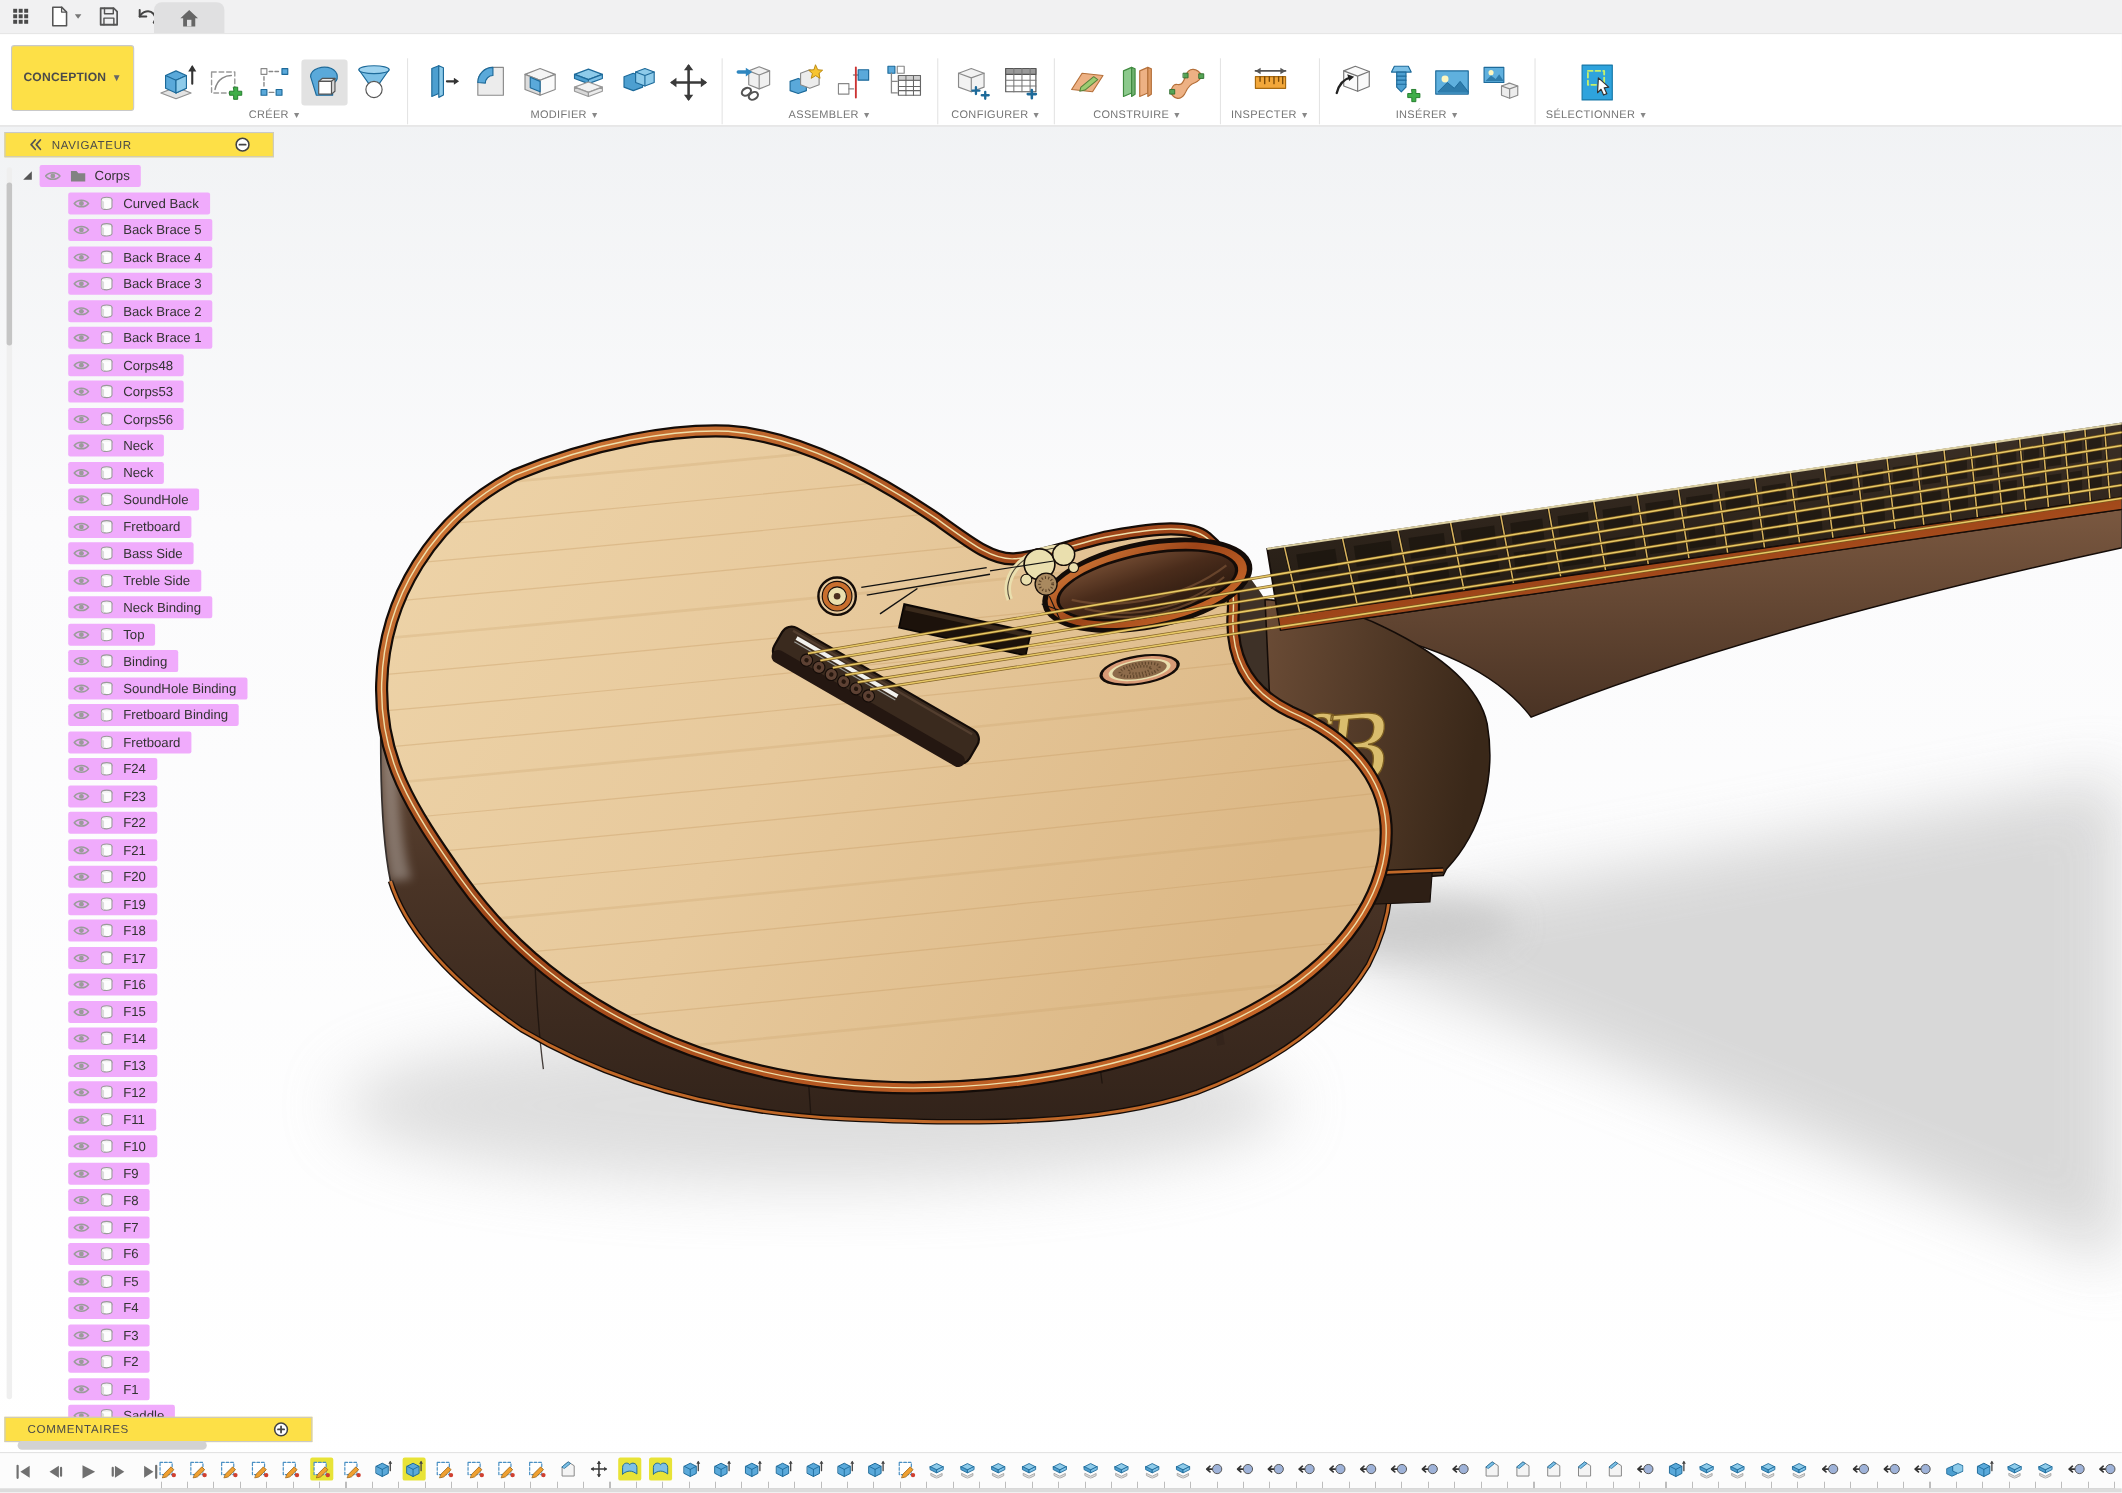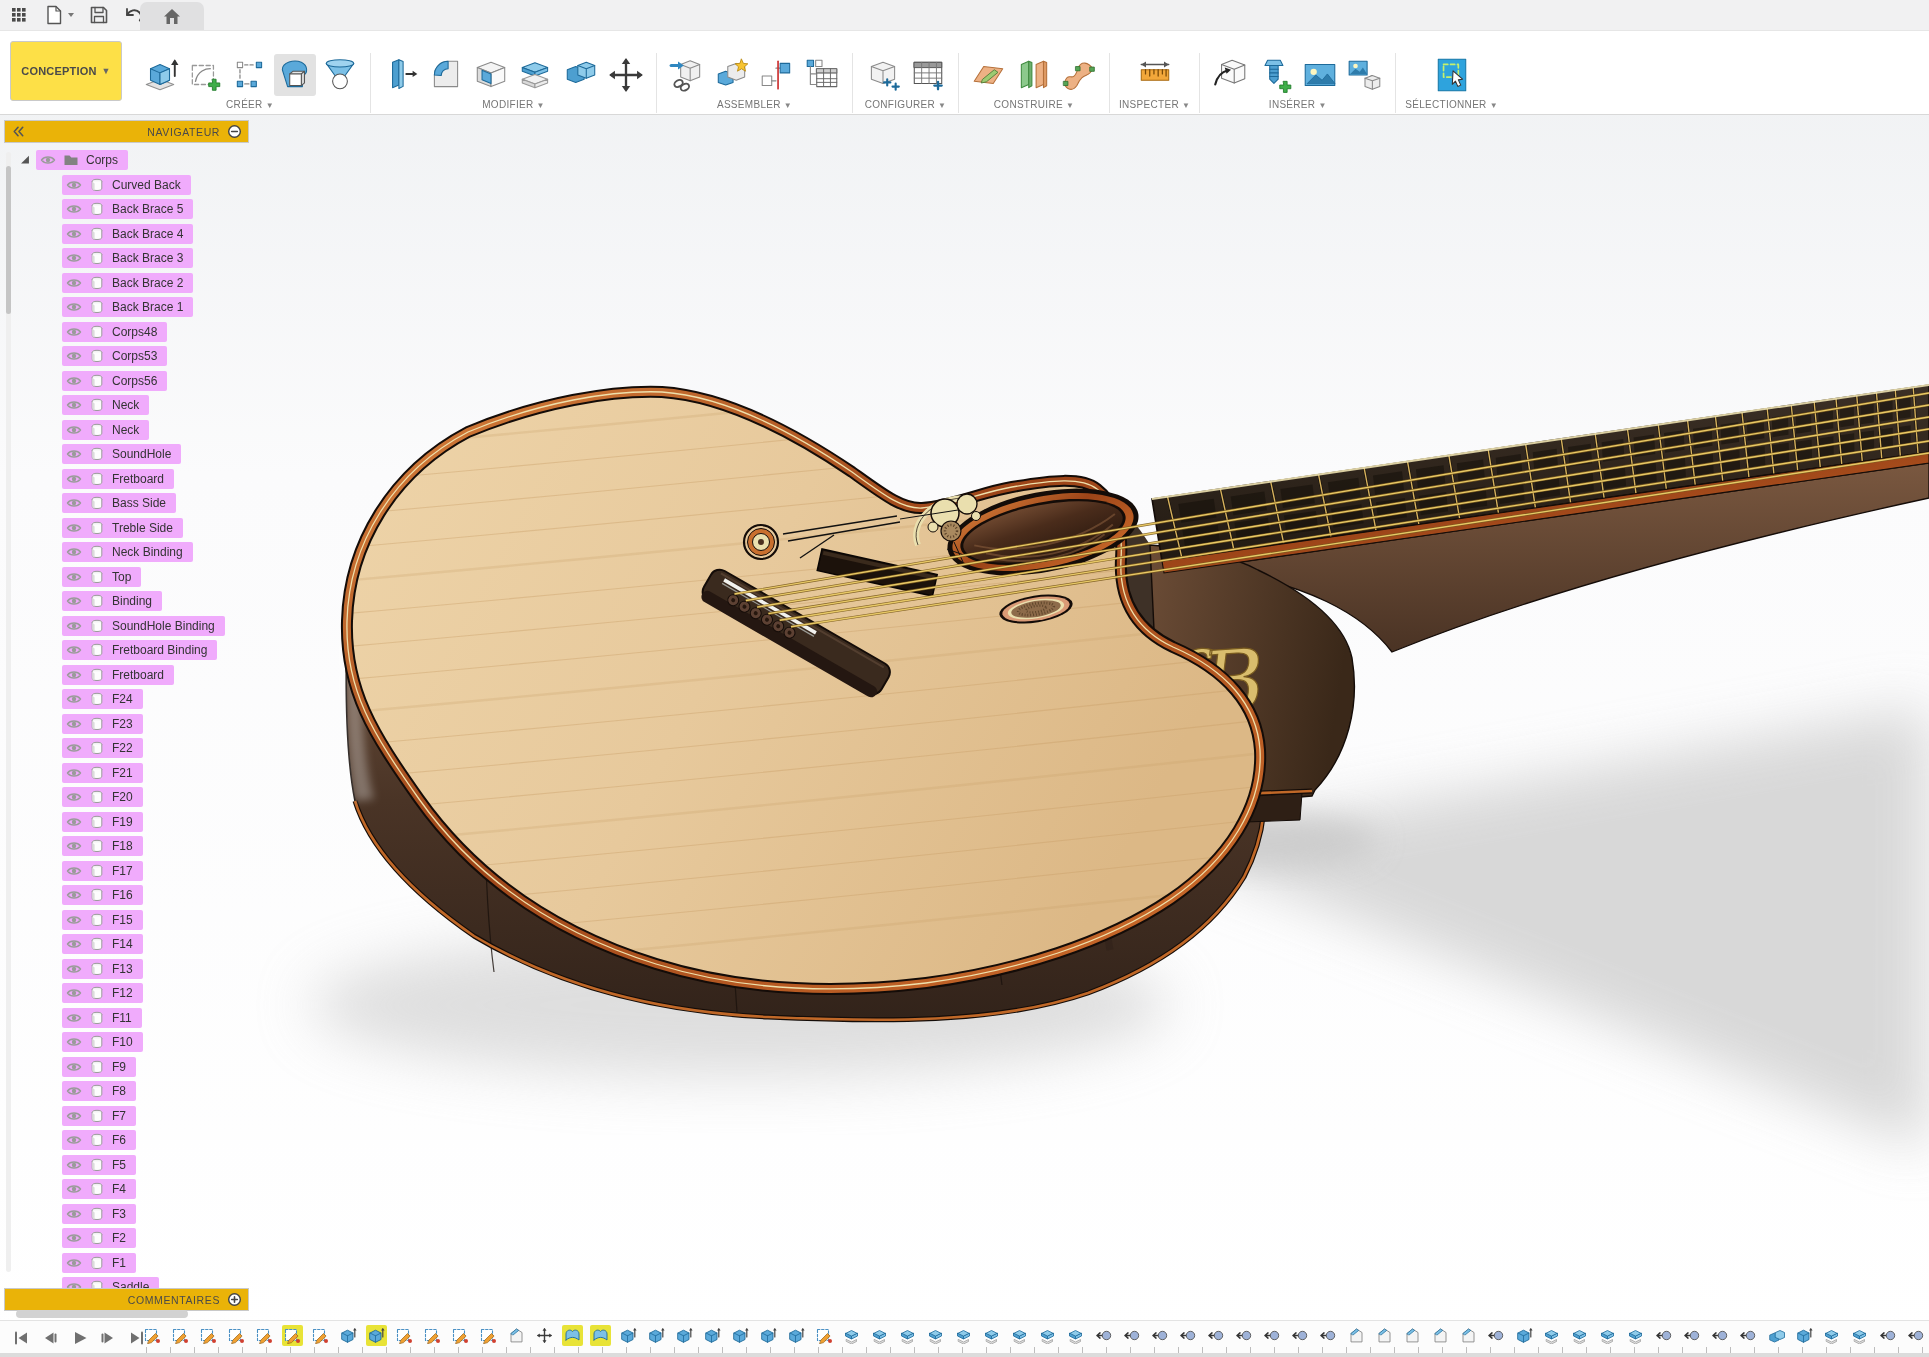--- a/index.html
+++ b/index.html
@@ -22,31 +22,31 @@
   .groups{position:absolute;left:130px;top:23px;height:60px;display:flex;}
   .rib-group{display:flex;flex-direction:column;align-items:center;padding:0 9px;border-right:1px solid #e4e4e4;}
   .rib-group:last-child{border-right:none;}
   .rib-icons{display:flex;align-items:center;gap:3px;height:45px;}
   .rib-ic{width:42px;height:42px;display:flex;align-items:center;justify-content:center;border-radius:3px;cursor:pointer;}
   .rib-ic.pressed{background:#e2e2e2;}
   .rib-label{font-size:10px;color:#757575;letter-spacing:.3px;padding:2px 0 3px;cursor:pointer;white-space:nowrap;}
   .rib-label .car{font-size:8px;color:#888;}
   
   .navpanel{position:absolute;left:4px;top:120px;width:245px;z-index:20;}
-  .panel-head{height:21px;background:#eab308;border:1px solid #c9c9c9;display:flex;align-items:center;padding:0 6px;gap:7px;text-align:right;}
+  .panel-head{height:21px;background:#fde047;border:1px solid #c9c9c9;display:flex;align-items:center;padding:0 20px;gap:7px;}
   .panel-head .ttl{flex:1;font-size:10.5px;color:#4a4a4a;letter-spacing:.6px;}
   .tree{position:absolute;left:0;top:28px;width:245px;}
   .trow{height:24.5px;display:flex;align-items:center;}
   .trow .pill{display:flex;align-items:center;gap:7px;background:#f0abfc;border-radius:2px;padding:2px 10px 2px 4px;}
   .trow .lbl{font-size:12px;color:#333;white-space:nowrap;}
   .root-ind{width:28px;display:flex;justify-content:flex-end;padding-right:4px;}
   .child-ind{width:58px;}
   .nav-scroll{position:absolute;left:2px;top:32px;width:5px;height:1120px;background:#efefef;border-radius:3px;z-index:19;}
   .nav-thumb{position:absolute;left:0;top:14px;width:5px;height:148px;background:#c5c5c5;border-radius:3px;}
-  .comments{position:absolute;left:4px;top:1288px;width:245px;z-index:20;}
+  .comments{position:absolute;left:4px;top:1288px;width:280px;z-index:20;}
   
   .tl-thumb{position:absolute;left:16px;top:1310px;width:172px;height:8px;background:#d2d2d2;border-radius:4px;z-index:22;}
   .timeline{position:absolute;left:0;top:1320px;width:100%;height:37px;background:#fcfcfc;border-top:1px solid #e3e3e3;z-index:21;}
   .tl-ctrls{position:absolute;left:12px;top:8px;display:flex;gap:11px;}
   .tl-ctrls span{cursor:pointer;}
   .tl-items{position:absolute;left:142px;top:4px;display:flex;gap:7px;}
   .tli{width:17px;height:17px;padding:2px;border-radius:2px;display:flex;align-items:center;justify-content:center;cursor:pointer;}
   .tli.h{background:#e8e337;}
   .tl-ruler{position:absolute;left:146px;right:6px;bottom:4px;height:6px;border-bottom:1px solid #bdbdbd;
             background:repeating-linear-gradient(90deg,#bdbdbd 0 1px,transparent 1px 24px);}

